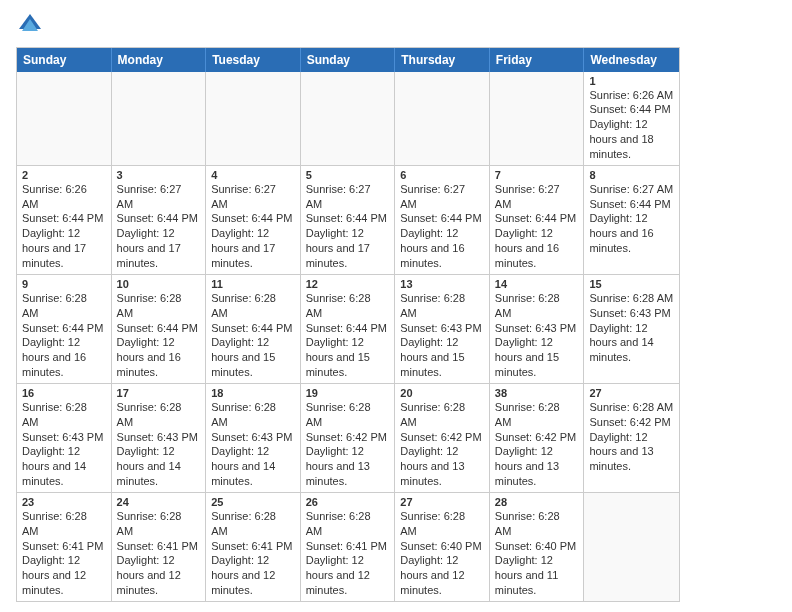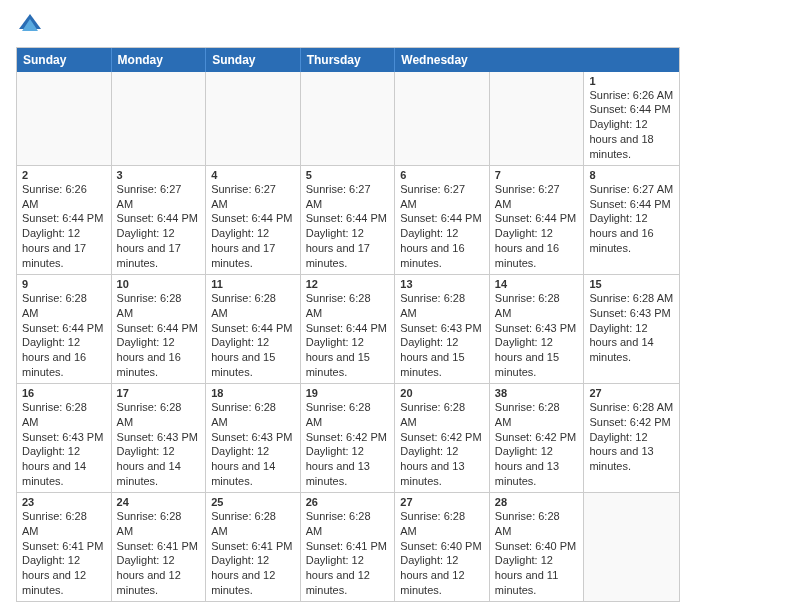--- a/index.html
+++ b/index.html
@@ -133,22 +133,24 @@
     <div class="title-block">
       <div class="month-title"></div>
       <div class="location"></div>
     </div>
   </div>
 
   <div class="calendar">
     <div class="cal-header-row">
     <div class="cal-header-cell">Sunday</div>
         <div class="cal-header-cell">Monday</div>
+        <div class="cal-header-cell">Tuesday</div>
         <div class="cal-header-cell">Sunday</div>
         <div class="cal-header-cell">Thursday</div>
+        <div class="cal-header-cell">Friday</div>
         <div class="cal-header-cell">Wednesday</div>
       </div>
     <div class="cal-body">
     <div class="cal-row">
           <div class="cal-cell empty"></div>
           <div class="cal-cell empty"></div>
           <div class="cal-cell empty"></div>
           <div class="cal-cell empty"></div>
           <div class="cal-cell empty"></div>
           <div class="cal-cell empty"></div>

